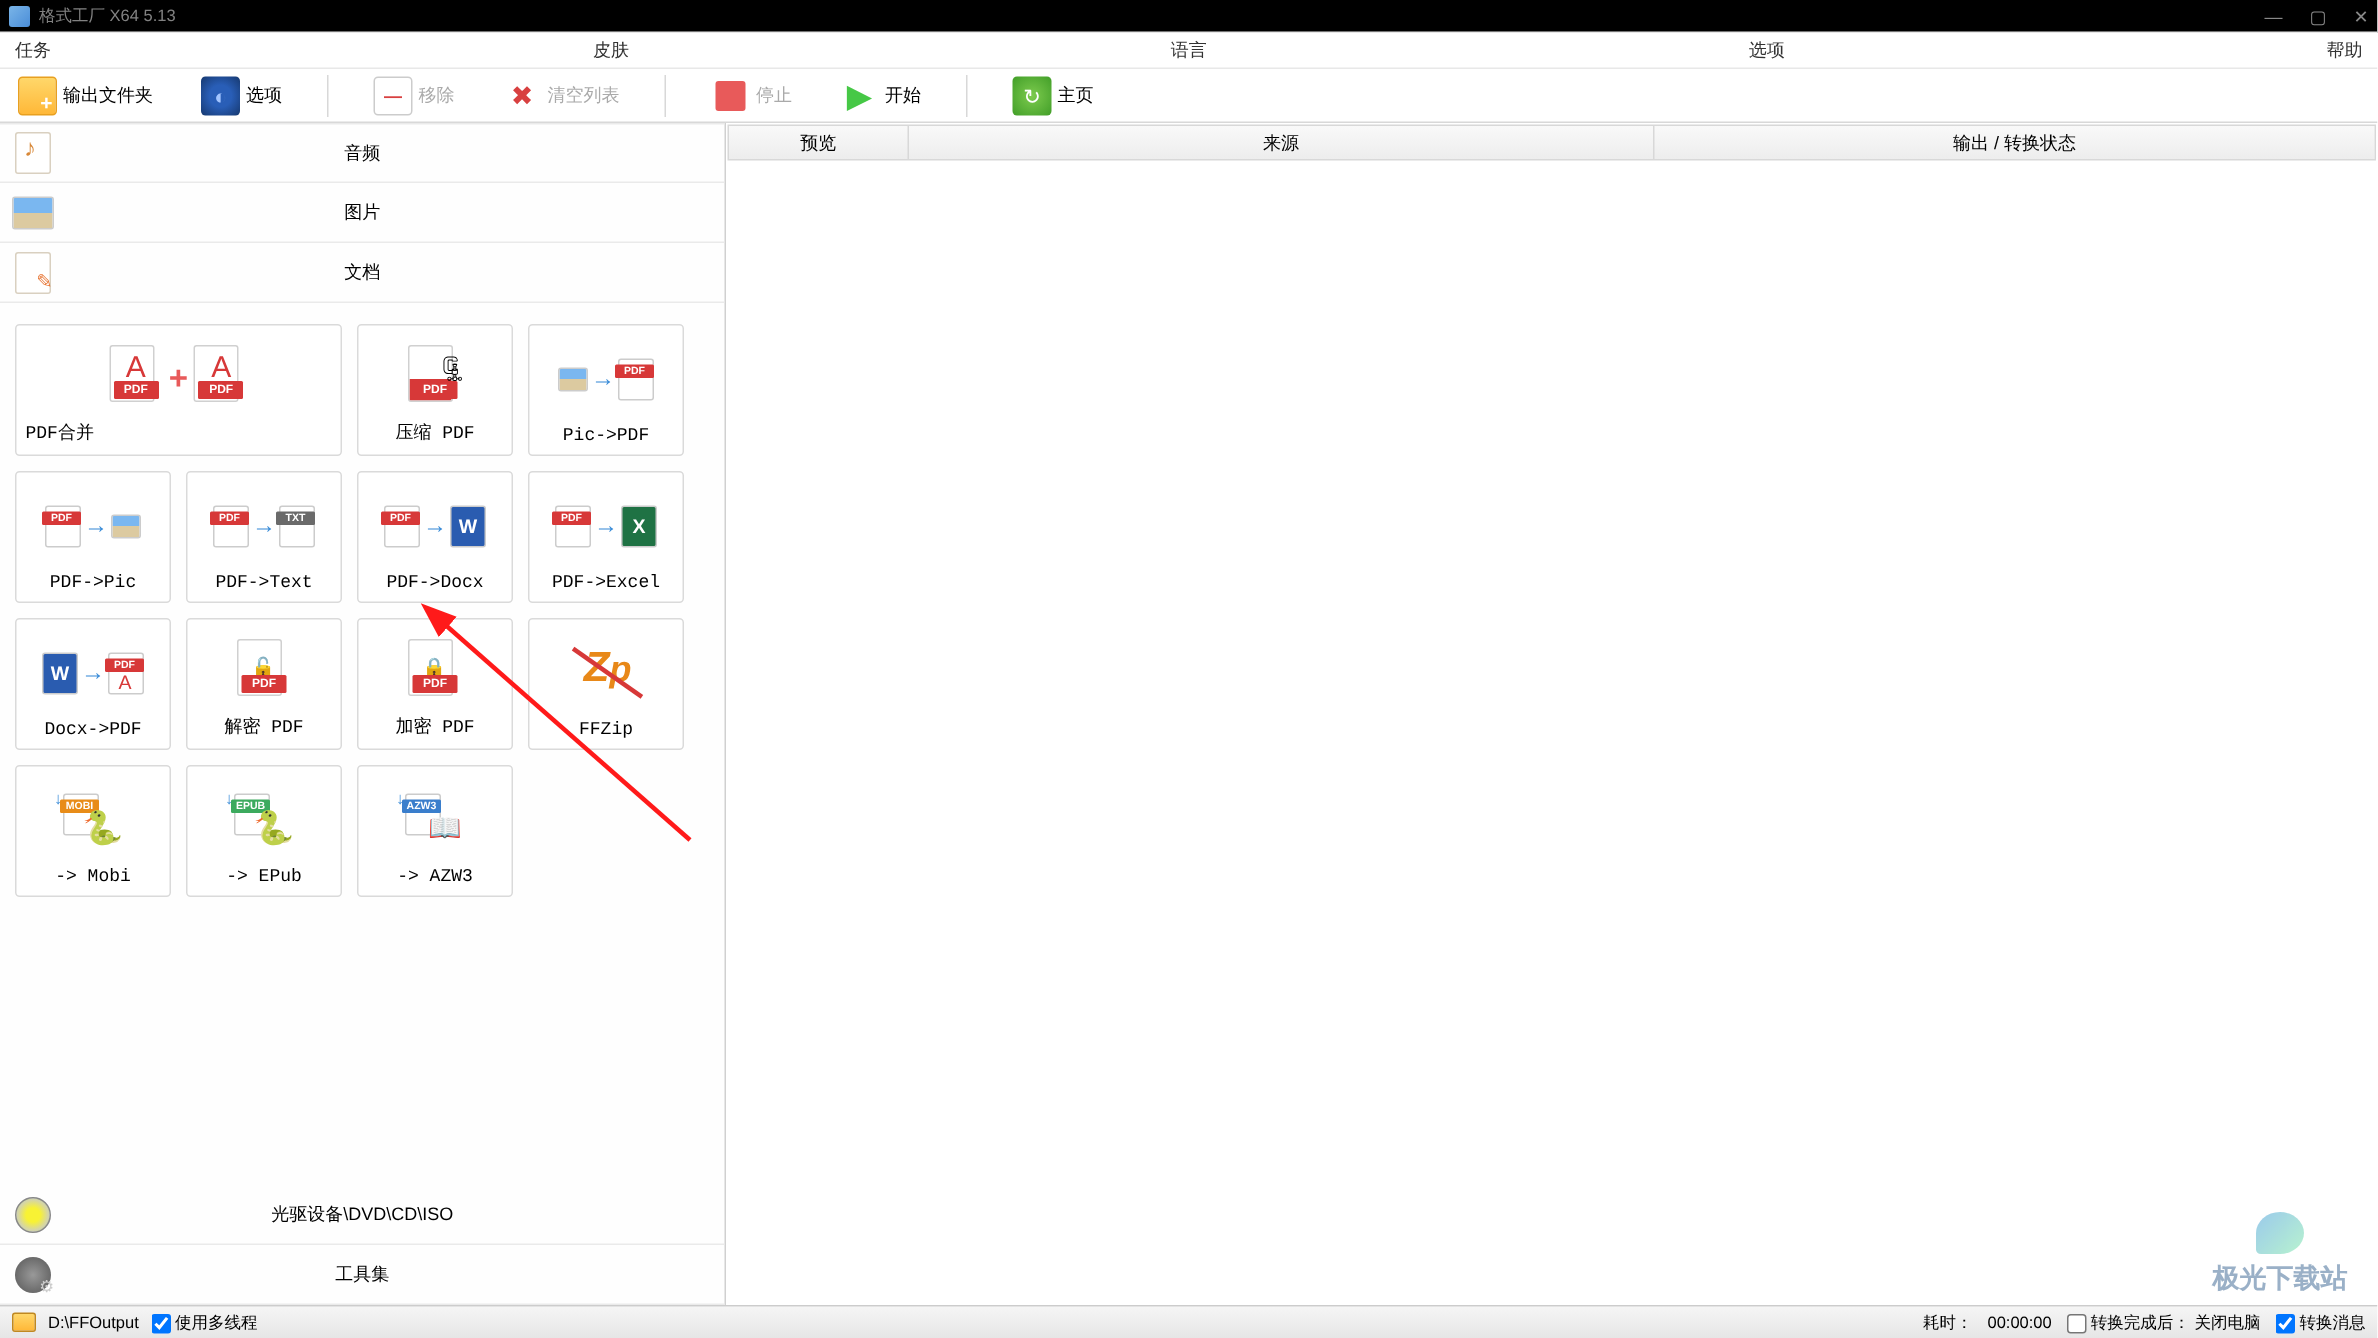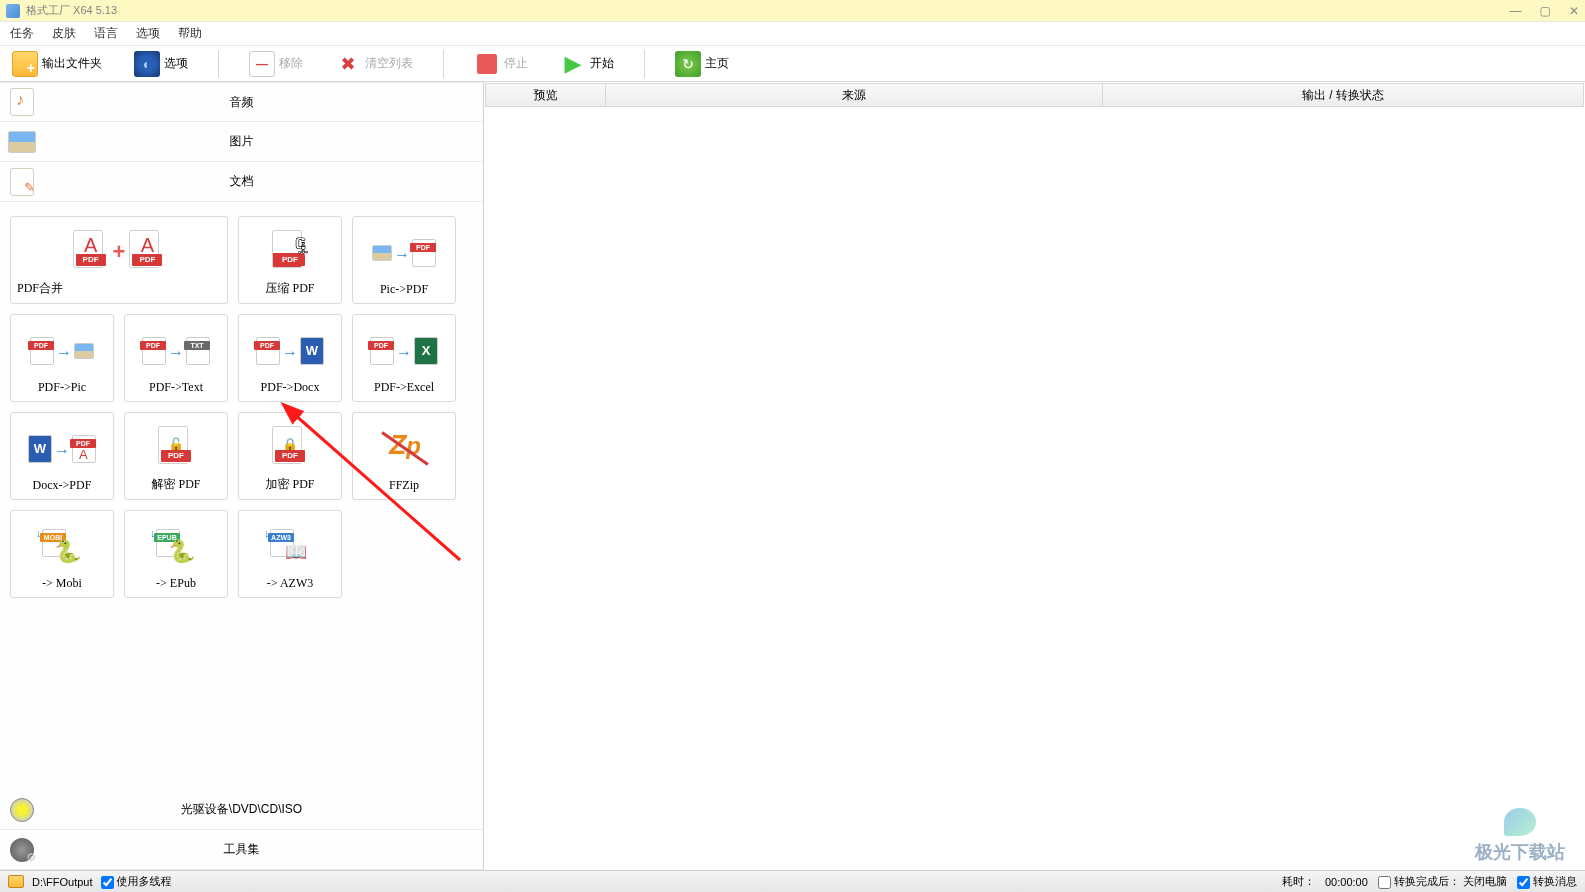--- a/index.html
+++ b/index.html
@@ -1,25 +1,25 @@
 <!DOCTYPE html>
 <html><head>
 <meta charset="utf-8">
 <style>
 * { margin: 0; padding: 0; box-sizing: border-box; font-family: "Microsoft YaHei", Arial, sans-serif; }
 body { background: #fff; width: 1585px; height: 892px; position: relative; overflow: hidden; }
 
 
-.title-bar { height: 22px; background: #fef9c3; border-bottom: 1px solid #e8e8e8; display: flex; align-items: center; padding: 0 6px; font-size: 11px; color: #828282; }
+.title-bar { height: 22px; background: #000000; border-bottom: 1px solid #e8e8e8; display: flex; align-items: center; padding: 0 6px; font-size: 11px; color: #828282; }
 .title-bar .app-icon { width: 14px; height: 14px; background: linear-gradient(135deg,#7ab5e8,#4a8dd8); border-radius: 2px; margin-right: 6px; }
 .title-bar .win-controls { margin-left: auto; display: flex; gap: 18px; color: #888; }
 .title-bar .win-controls span { cursor: pointer; font-size: 12px; }
 
 
-.menu-bar { height: 24px; display: flex; align-items: center; padding: 0 10px; gap: 18px; font-size: 12px; color: #333; border-bottom: 1px solid #e8e8e8; }
+.menu-bar { height: 24px; display: flex; align-items: center; padding: 0 10px; gap: 7px; font-size: 12px; color: #333; border-bottom: 1px solid #e8e8e8; justify-content: space-between; }
 .menu-bar span { cursor: pointer; }
 
 
 .toolbar { height: 36px; display: flex; align-items: center; padding: 0 8px; gap: 24px; border-bottom: 1px solid #d8d8d8; }
 .toolbar .tbtn { display: flex; align-items: center; gap: 4px; font-size: 12px; cursor: pointer; padding: 2px 4px; }
 .toolbar .ticon { width: 26px; height: 26px; display: flex; align-items: center; justify-content: center; border-radius: 3px; }
 .toolbar .sep { width: 1px; height: 28px; background: #d8d8d8; margin: 0 2px; }
 .ic-folder { background: linear-gradient(#ffd76a,#ffb838); border: 1px solid #e8a020; position: relative; }
 .ic-folder::after { content: "+"; color: #fff; font-weight: bold; font-size: 14px; position: absolute; right: 2px; bottom: 0; }
 .ic-options { background: radial-gradient(circle,#295eb7 40%,#16386e); border-radius: 50%; position: relative; }
@@ -56,21 +56,21 @@
 .ci-tool { width: 24px; height: 24px; background: radial-gradient(#999,#555); border-radius: 50%; position: relative; }
 .ci-tool::after { content: "⚙"; color: #ccc; font-size: 11px; position: absolute; right: -2px; bottom: -2px; }
 
 
 .grid-container { flex: 1; padding: 14px 10px; overflow-y: auto; }
 .grid { display: grid; grid-template-columns: repeat(4, 104px); gap: 10px; justify-content: start; }
 .grid-item { height: 88px; border: 1px solid #dadada; border-radius: 3px; background: #fff; display: flex; flex-direction: column; align-items: center; justify-content: flex-end; padding: 6px; cursor: pointer; font-size: 12px; position: relative; }
 .grid-item.wide { grid-column: span 2; }
 .grid-item.wide .gi-label { align-self: flex-start; }
 .grid-item .gi-icon { flex: 1; display: flex; align-items: center; justify-content: center; width: 100%; }
-.grid-item .gi-label { font-family: Liberation Serif, serif; white-space: nowrap; }
+.grid-item .gi-label { font-family: Liberation Mono, monospace; white-space: nowrap; }
 
 
 .pdf-icon { position: relative; width: 36px; height: 44px; }
 .pdf-page { width: 30px; height: 38px; background: #fff; border: 1px solid #d0d0d0; border-radius: 2px; position: absolute; }
 .pdf-badge { position: absolute; bottom: 8px; left: 50%; transform: translateX(-50%); width: 30px; height: 12px; background: #d73838; color: #fff; font-size: 8px; text-align: center; line-height: 12px; font-weight: bold; border-radius: 1px; }
 .pdf-a { color: #d73838; font-size: 20px; position: absolute; top: 4px; left: 50%; transform: translateX(-50%); }
 .plus-red { color: #e85a5a; font-size: 22px; font-weight: bold; }
 .small-icon { width: 24px; height: 28px; background: #fff; border: 1px solid #ccc; border-radius: 2px; position: relative; display:inline-block; }
 .small-icon .badge-s { position: absolute; top: 3px; left: -3px; width: 26px; height: 9px; font-size: 7px; color: #fff; text-align: center; line-height: 9px; font-weight: bold; border-radius: 1px; }
 .bg-red { background: #d73838; }

